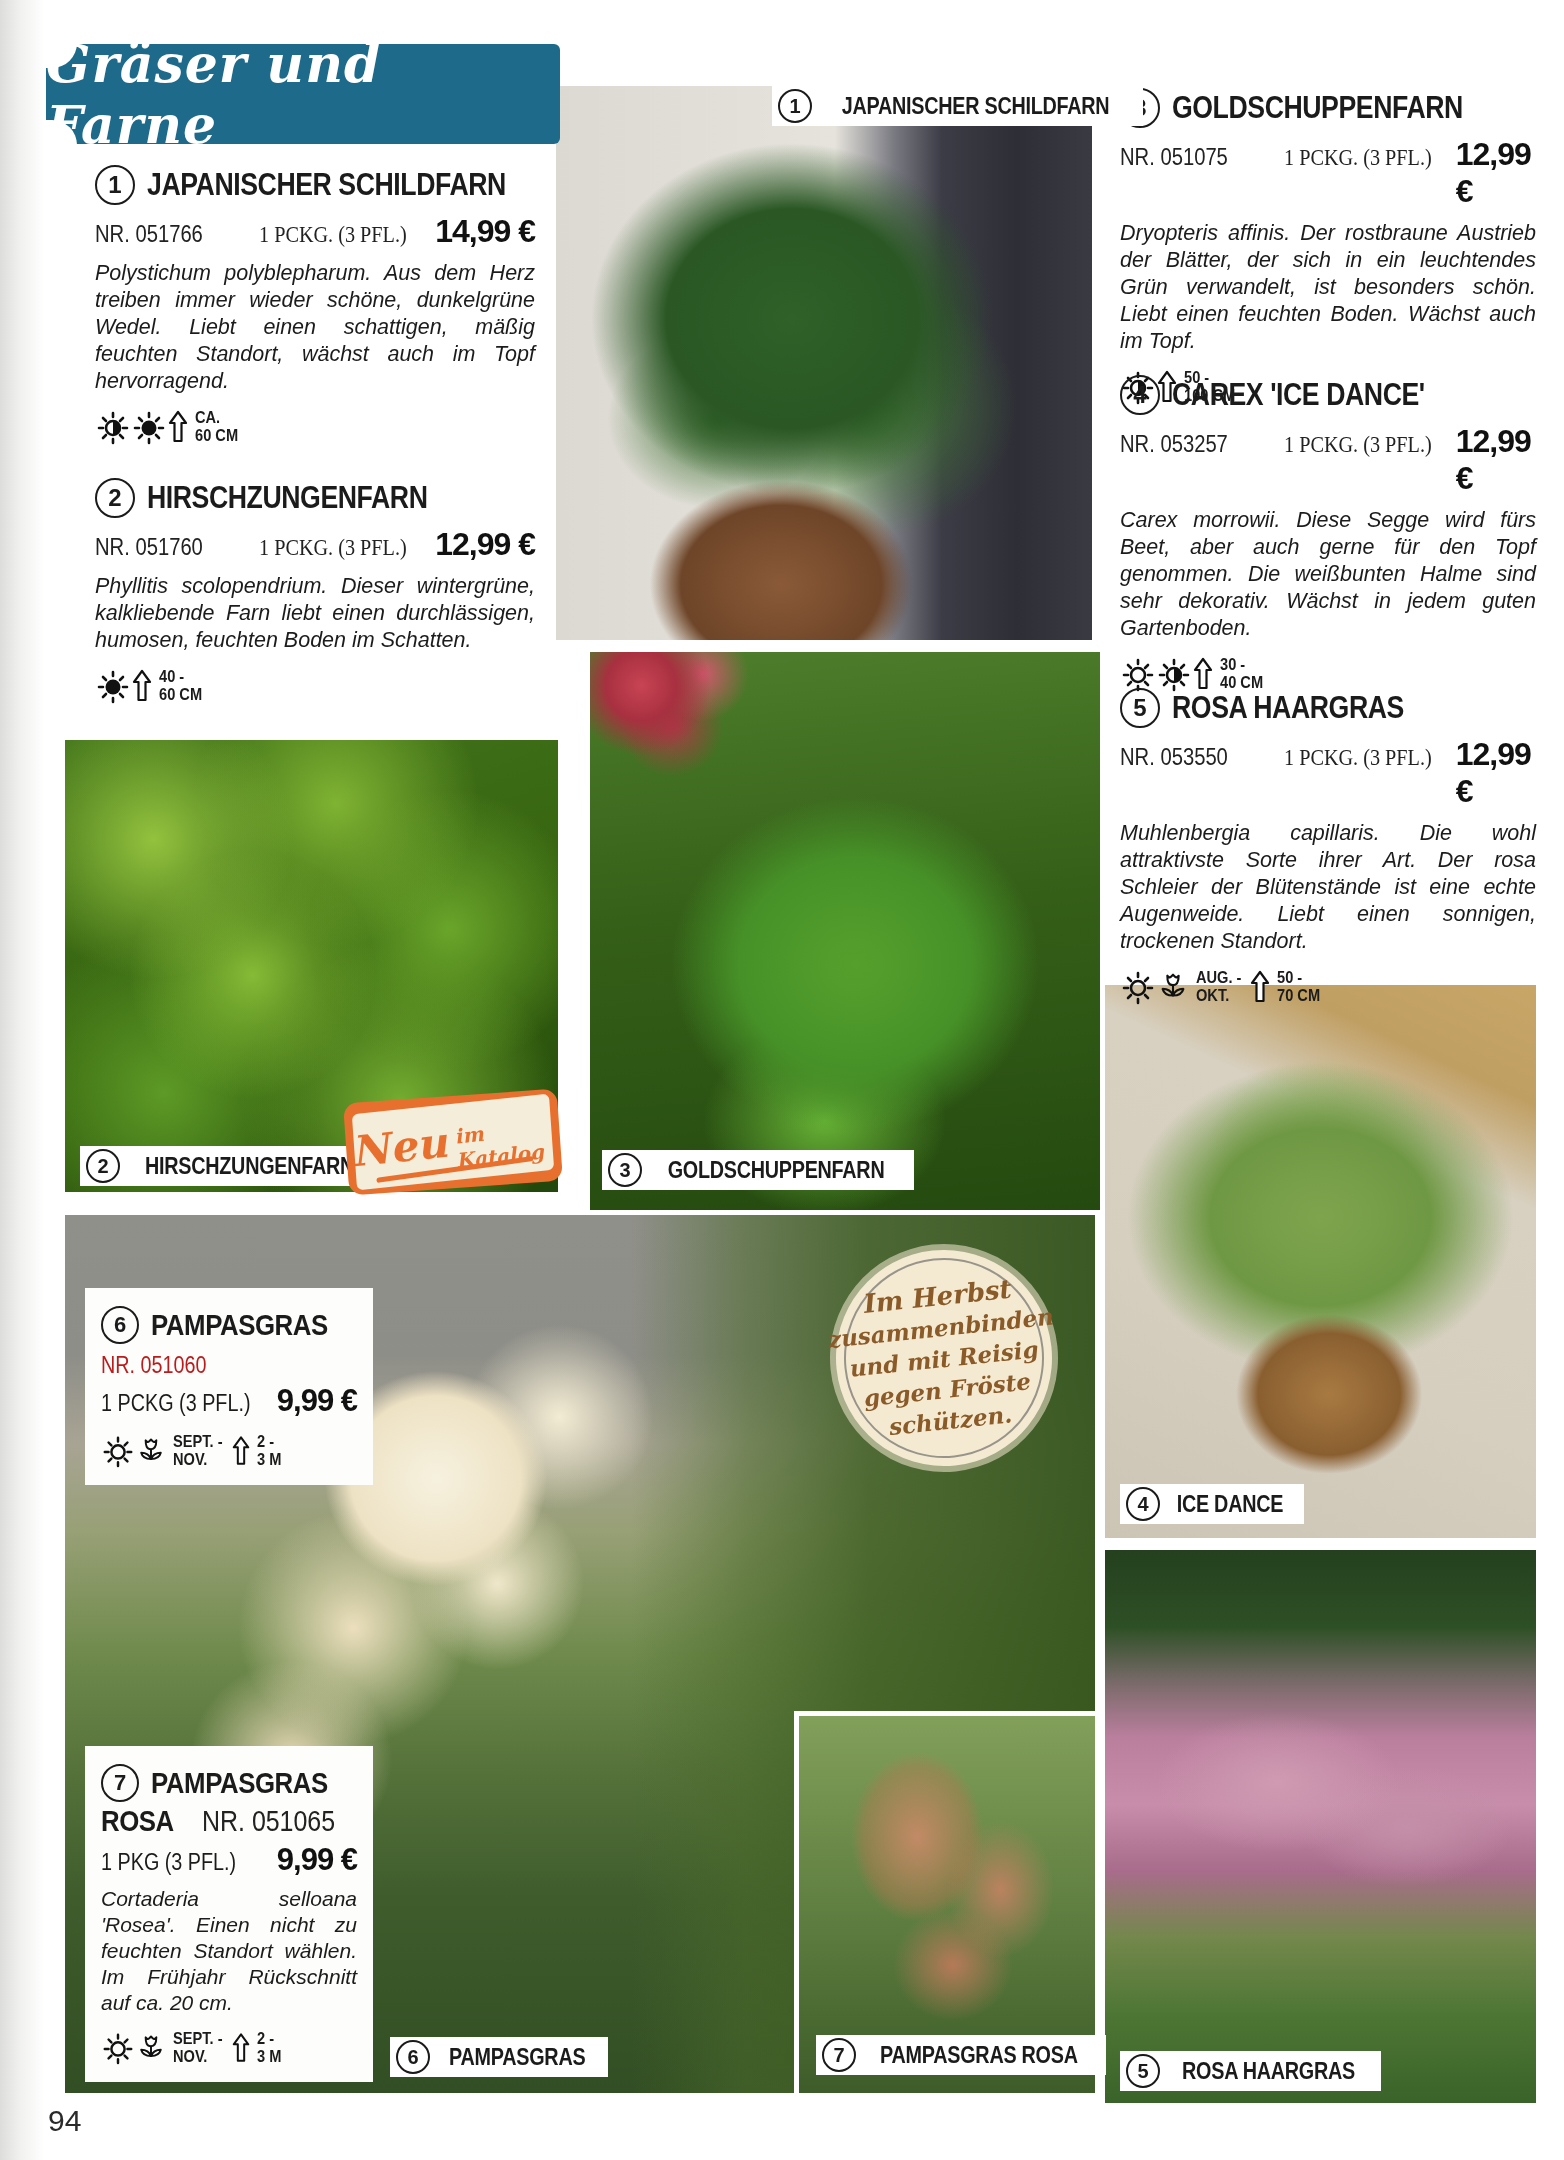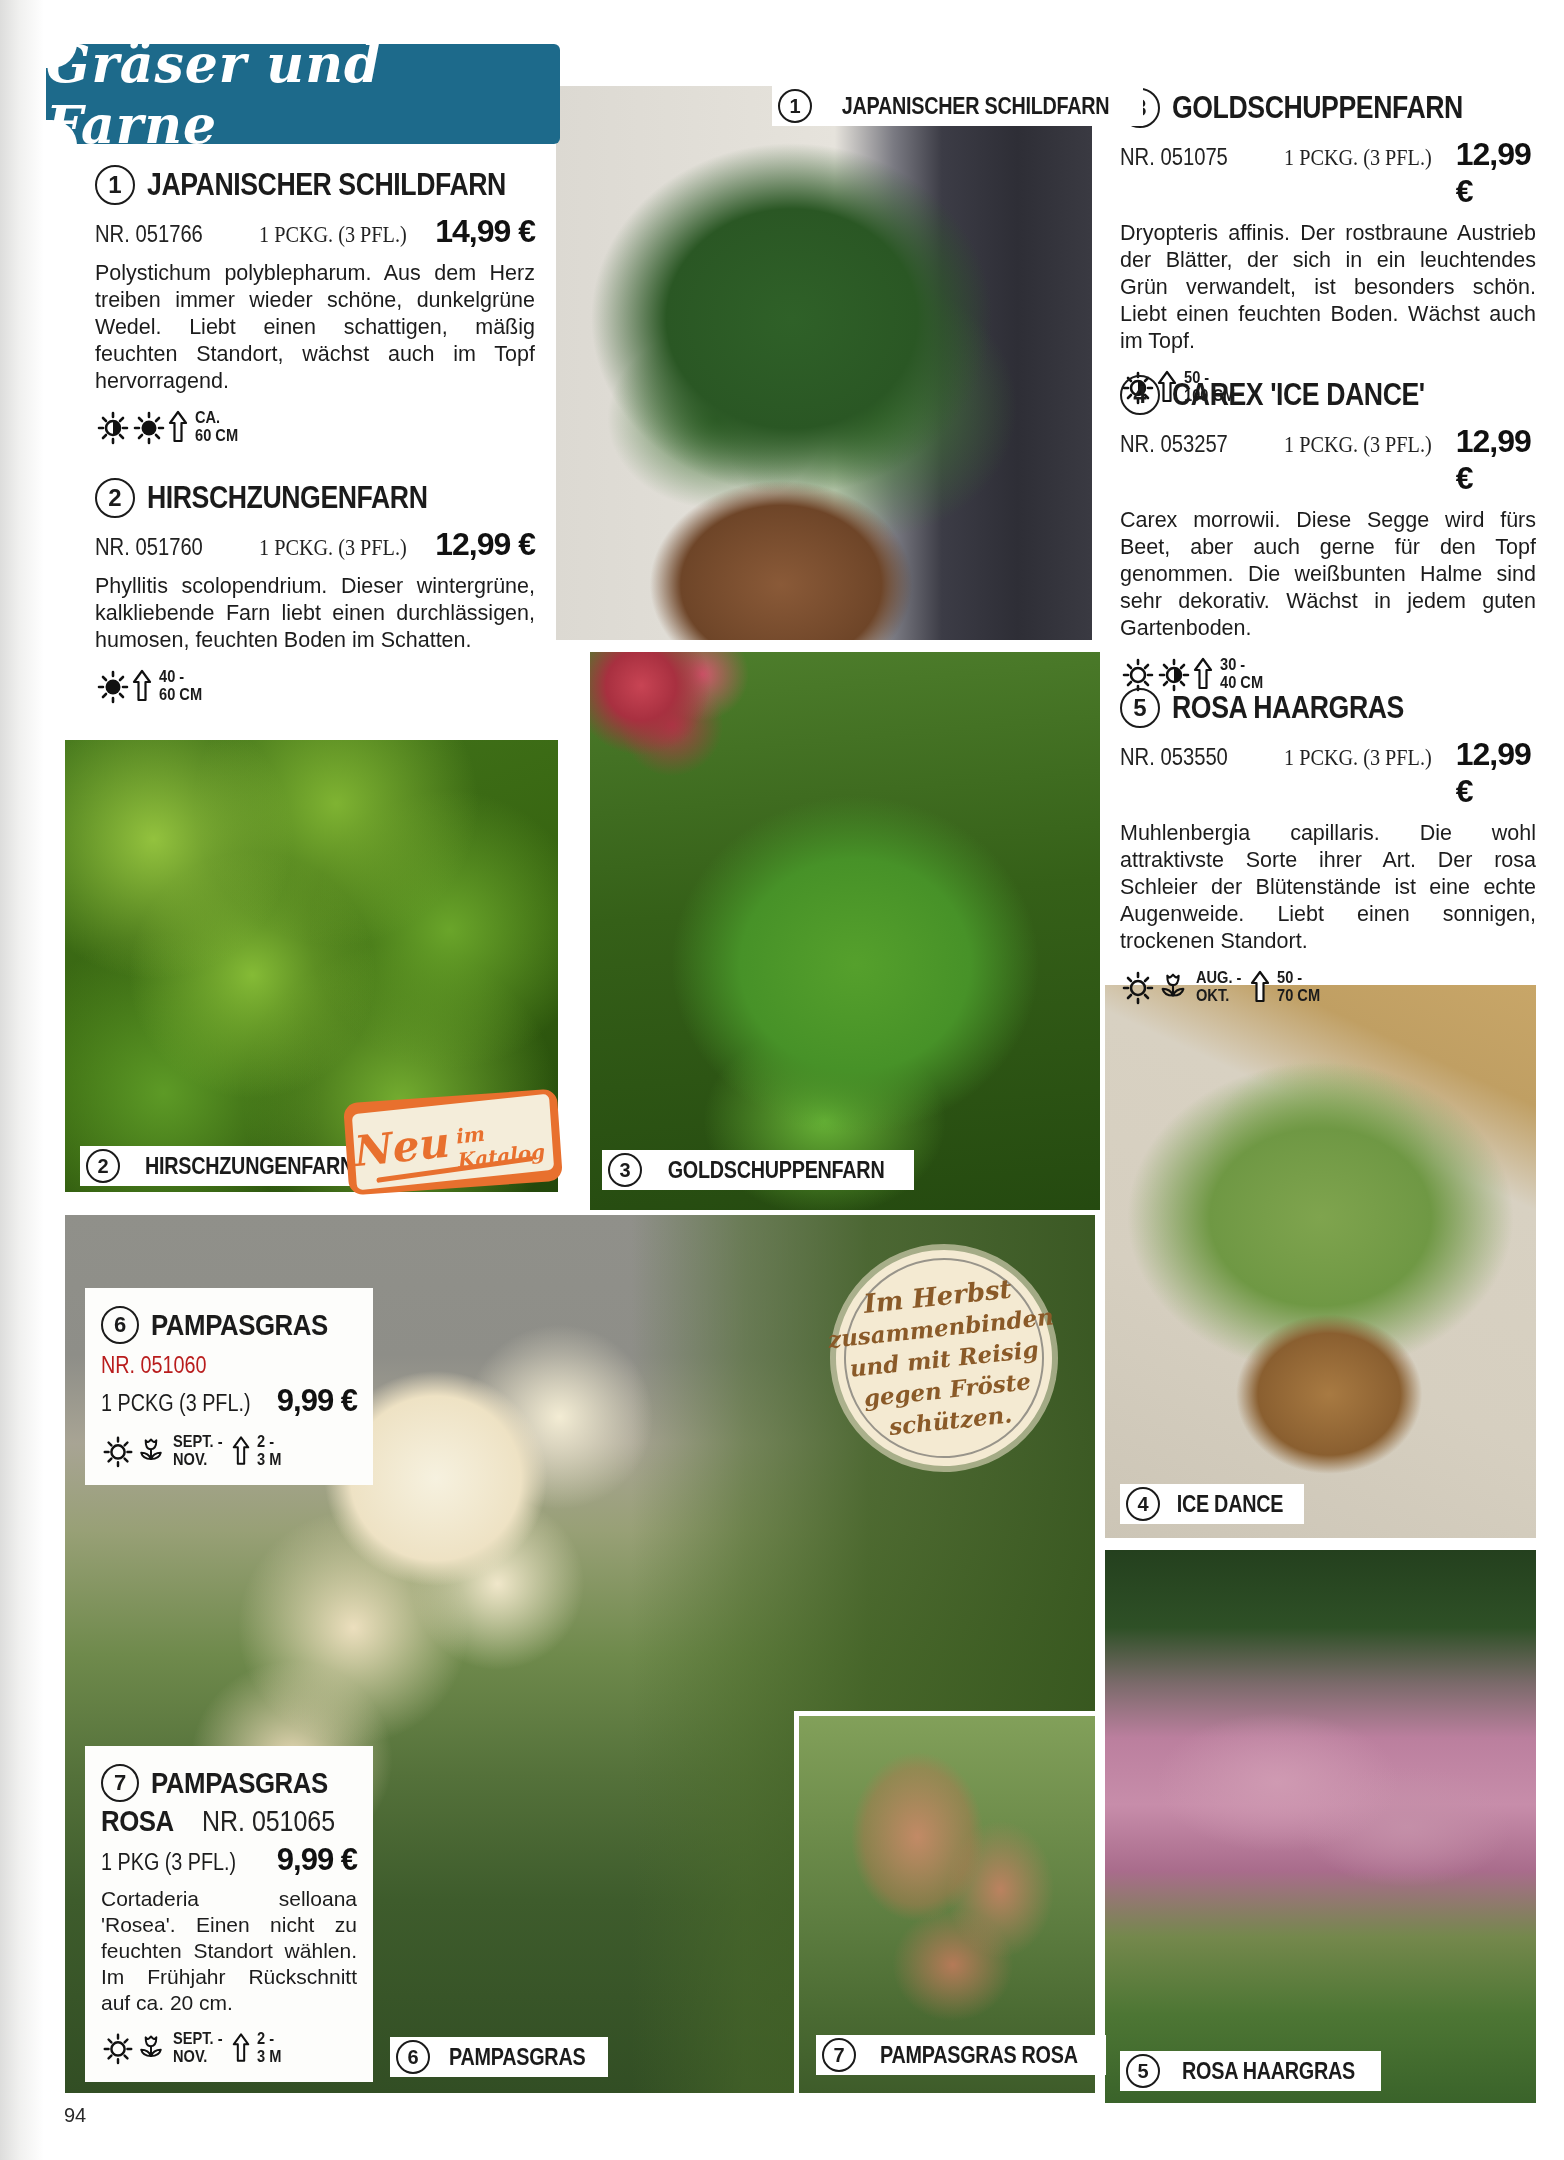--- a/index.html
+++ b/index.html
@@ -23,21 +23,21 @@
   .hd{display:flex;align-items:center;gap:12px;margin-bottom:8px;}
   .numc{flex:0 0 auto;width:36px;height:36px;border:2.5px solid #1b1b1b;border-radius:50%;
         display:flex;align-items:center;justify-content:center;font-size:24px;font-weight:700;}
   .nm{font-weight:700;font-size:31px;letter-spacing:-.5px;}
   .cx{display:inline-block;transform:scaleX(.86);transform-origin:0 60%;white-space:nowrap;}
   .cxc{display:inline-block;transform:scaleX(.86);transform-origin:50% 60%;white-space:nowrap;}
   .nrrow{display:flex;align-items:baseline;font-size:23.5px;color:#222;margin:2px 0 10px 0;}
   .nr{min-width:150px;}
   .pack{margin-left:14px;font-family:Liberation Serif, serif;}
   .price{margin-left:auto;font-weight:700;font-size:32px;color:#111;letter-spacing:-1px;}
-  .desc{font-size:21.5px;line-height:27px;text-align:justify;color:#1c1c1c;hyphens:auto;}
+  .desc{font-size:21.5px;line-height:27px;text-align:justify;color:#1c1c1c;hyphens:auto;font-style:italic;}
   .icons{display:flex;align-items:center;margin-top:14px;}
   .ic{flex:0 0 auto;}
   .spec{display:flex;flex-direction:column;justify-content:center;font-weight:700;
         font-size:17px;line-height:18px;color:#1b1b1b;}
   .pairs{display:flex;align-items:center;gap:6px;}
 
   
   .photo{position:absolute;z-index:1;}
   #photo1{left:556px;top:86px;width:536px;height:554px;background:
     radial-gradient(ellipse 34% 26% at 42% 90%, #8a5a38 0%, #6e4528 55%, rgba(0,0,0,0) 72%),
@@ -119,21 +119,21 @@
   .badge-herbst{position:absolute;left:836px;top:1250px;width:216px;height:216px;z-index:6;
         background:#f4ead2;border-radius:50%;transform:rotate(-6deg);
         display:flex;align-items:center;justify-content:center;
         box-shadow:0 0 0 6px rgba(244,234,210,.55);}
   .badge-herbst::before{content:'';position:absolute;inset:8px;border:2px solid #98948a;border-radius:50%;}
   .badge-herbst .btxt{position:relative;text-align:center;font-family:"DejaVu Serif",serif;
         font-style:italic;font-weight:700;color:#8a5a28;font-size:23px;line-height:31px;}
   .badge-herbst .btxt .b1{font-size:26px;}
 
   
-  .pageno{position:absolute;left:64px;top:2104px;font-size:20px;color:#2a2a2a;z-index:2;}
+  .pageno{position:absolute;left:48px;top:2104px;font-size:30px;color:#2a2a2a;z-index:2;}
 
   svg.icg{display:block;}
 </style>
 </head>
 <body>
 
 <div class="page">
 
   <div class="banner">
     <span class="t">Gräser und Farne</span>

